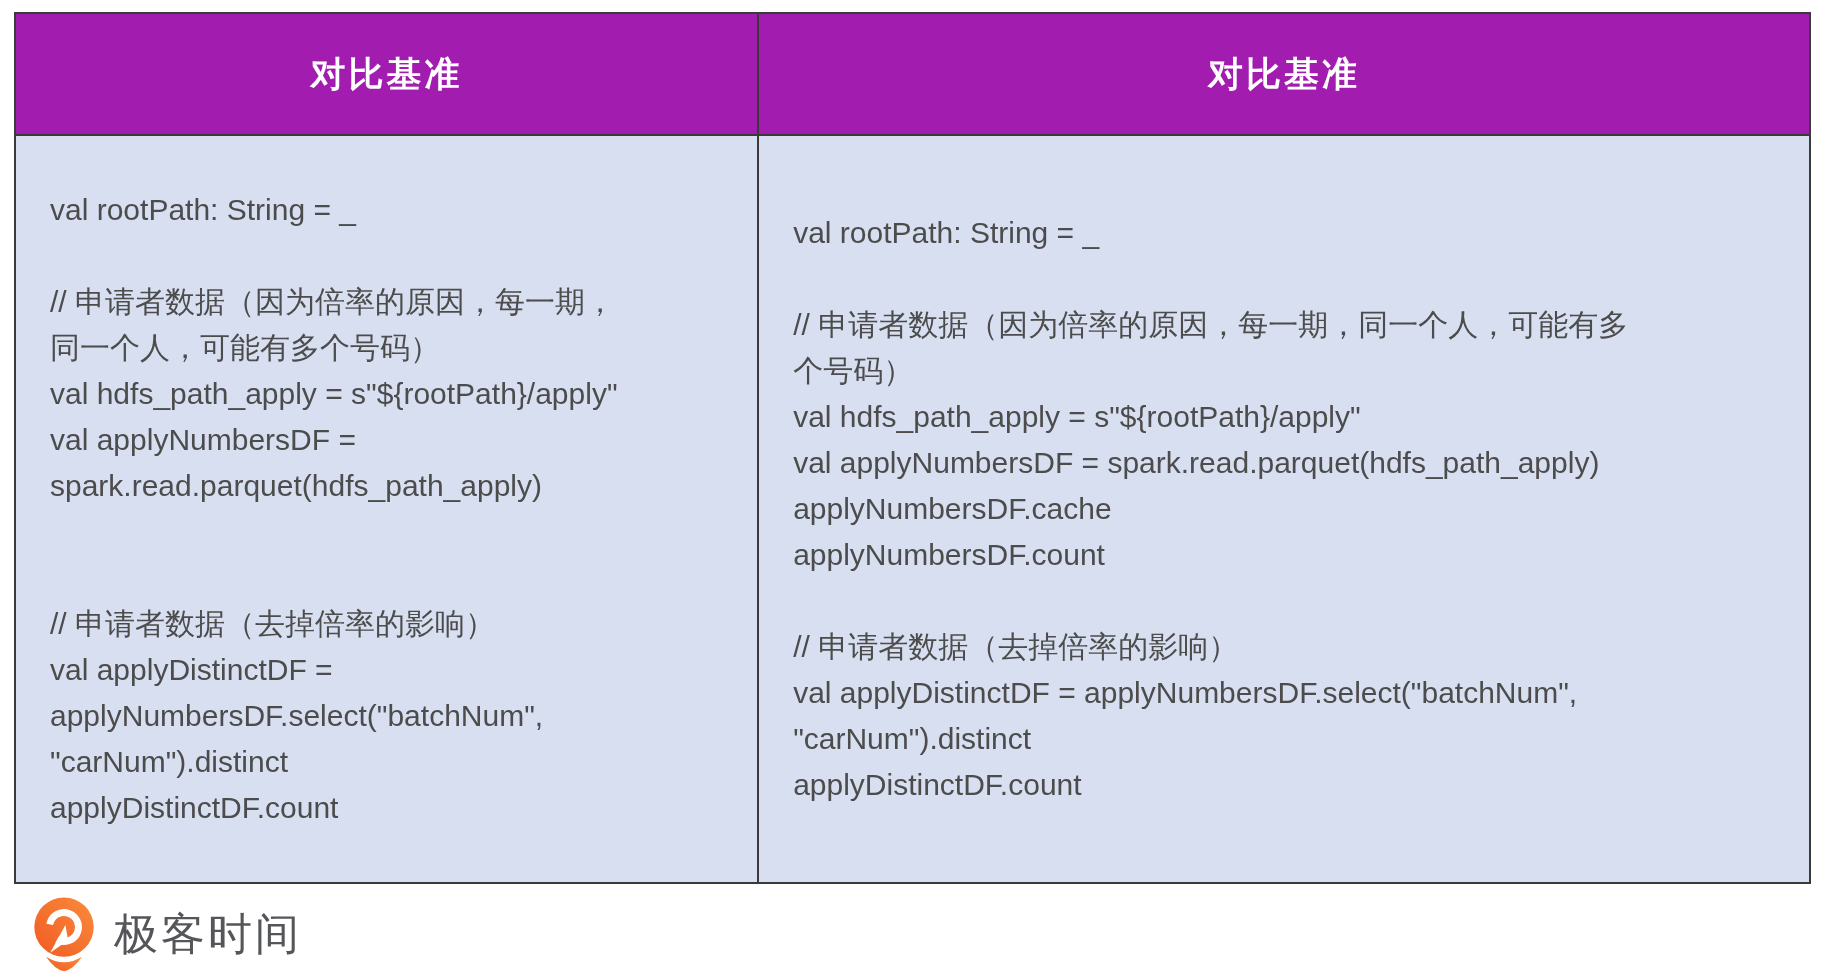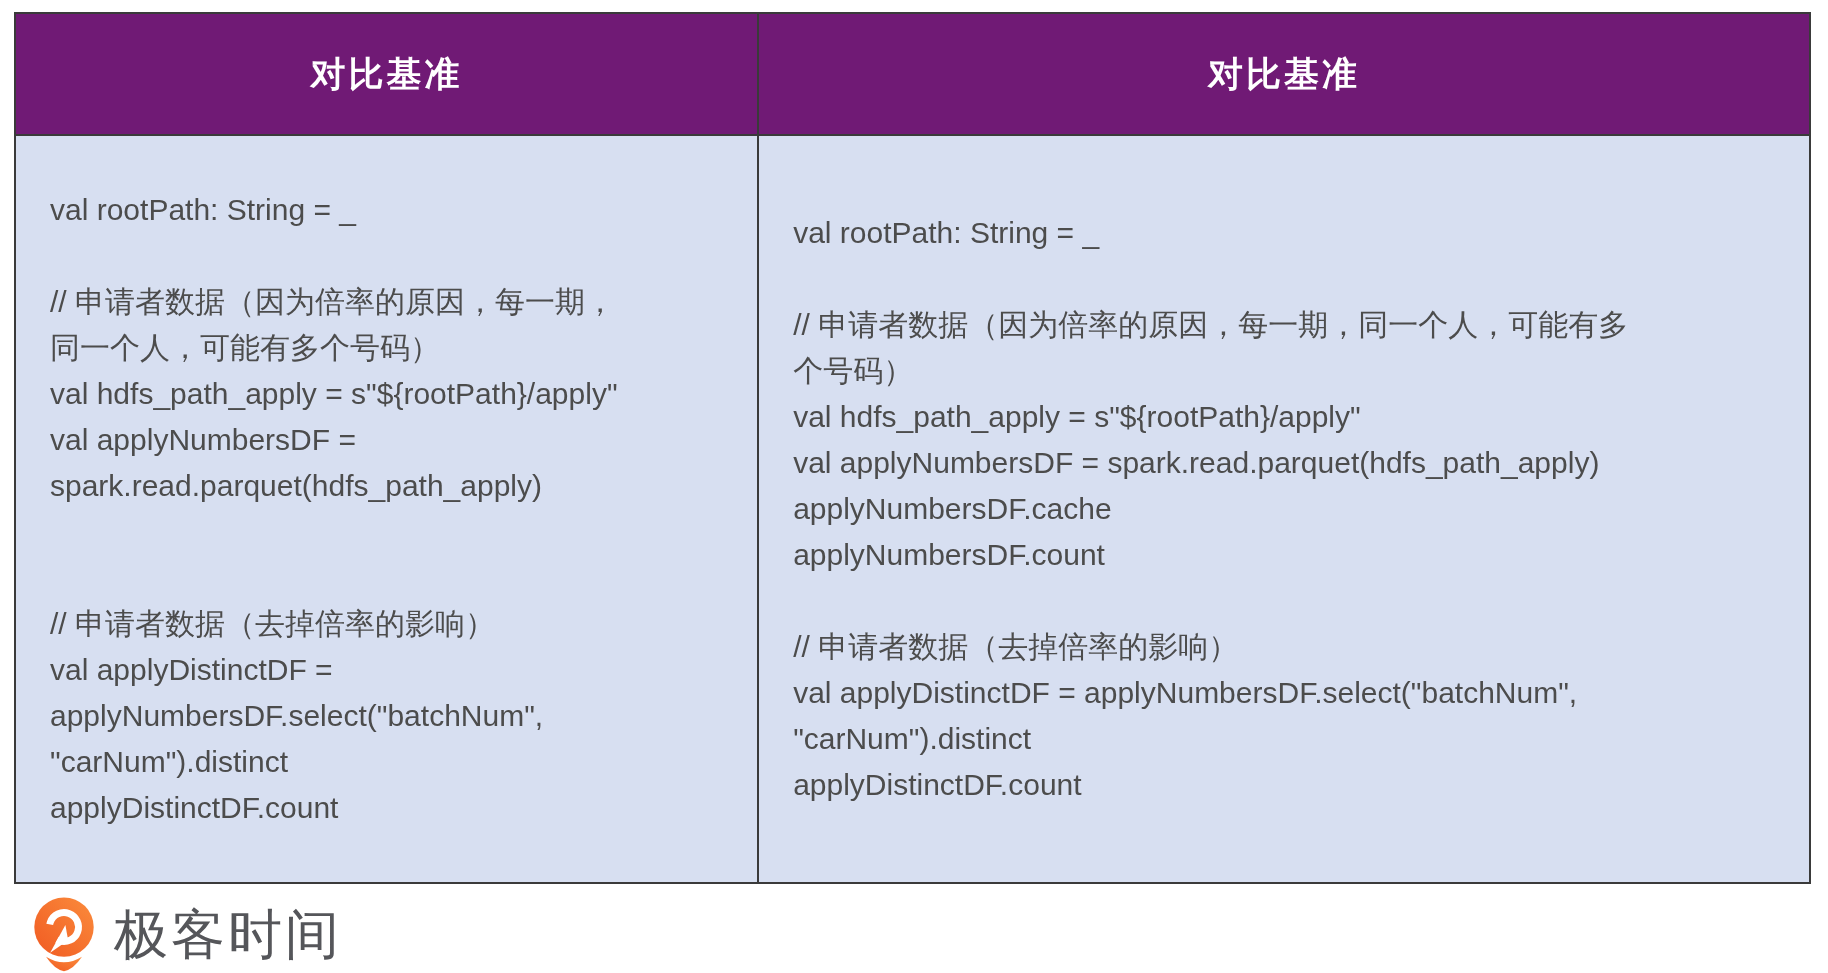--- a/index.html
+++ b/index.html
@@ -25,21 +25,21 @@
     border-collapse: collapse;
     table-layout: fixed;
   }
   table.cmp-table th,
   table.cmp-table td {
     border: 2px solid #3a3a3a;
   }
   .col-baseline { width: 41.4%; }
   .col-tuned    { width: 58.6%; }
   th.header-cell {
-    background: #701a75;
+    background: #a21caf;
     color: #ffffff;
     height: 122px;
     font-size: 35px;
     font-weight: bold;
     letter-spacing: 3px;
     text-align: center;
     vertical-align: middle;
   }
   td.code-cell {
     background: #d7dff1;
@@ -63,21 +63,21 @@
     display: flex;
     align-items: center;
     gap: 14px;
   }
   .logo-icon-box {
     width: 72px;
     height: 76px;
     flex: 0 0 auto;
   }
   .brand-text {
-    font-size: 54px;
+    font-size: 44px;
     font-weight: 500;
     color: #55565a;
     letter-spacing: 3px;
     line-height: 76px;
   }
 </style>
 </head>
 <body>
 
 <div class="page">

